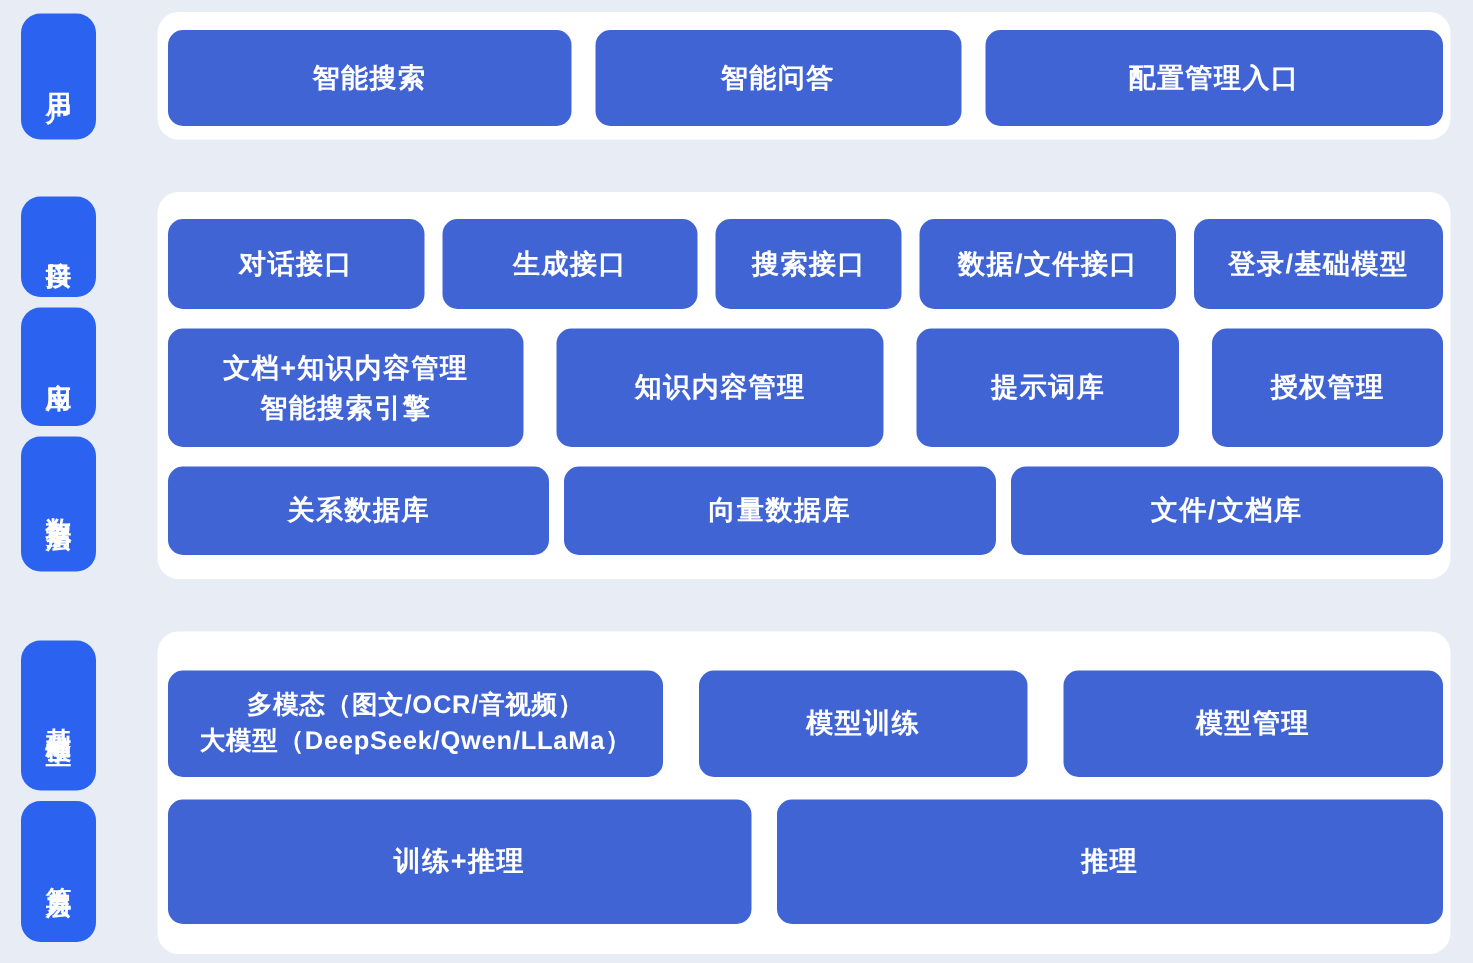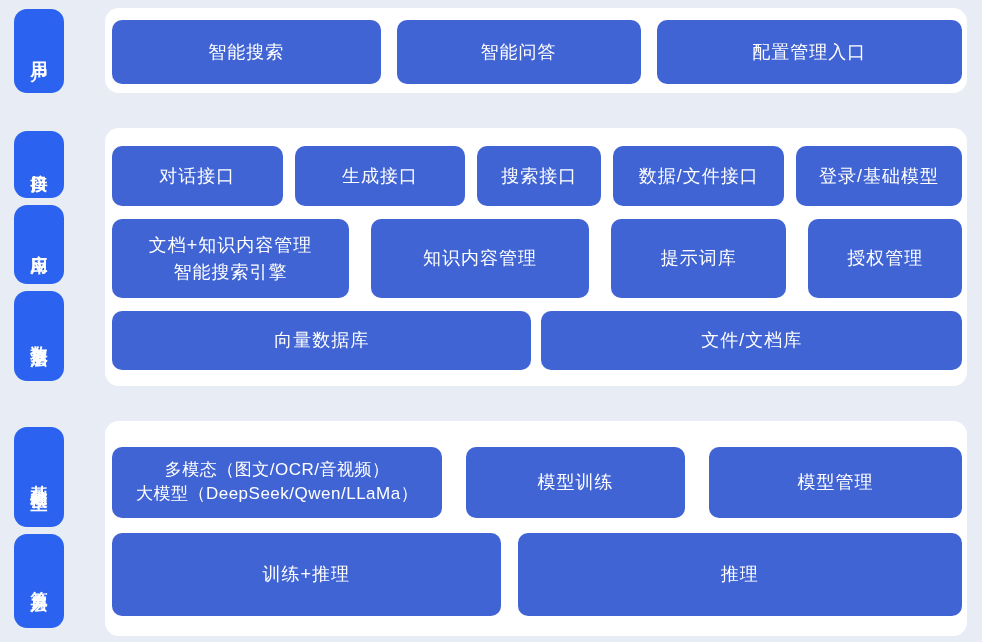--- a/index.html
+++ b/index.html
@@ -48,21 +48,21 @@
   .row { display: flex; min-height: 0; }
   .panel-2 .row { margin-bottom: 13px; }
   .panel-2 .row:last-child { margin-bottom: 0; }
   .panel-3 .row-model { margin-bottom: 15px; }
   .block {
     background: var(--block-blue, #4164d4);
     color: var(--text-white, #ffffff);
     border-radius: 10px;
     display: flex; align-items: center; justify-content: center;
     text-align: center;
-    font-size: 18px; font-weight: 400; letter-spacing: 1px;
+    font-size: 18px; font-weight: 700; letter-spacing: 1px;
     white-space: pre-line;
     line-height: 1.45;
     min-width: 0;
     box-sizing: border-box;
     padding: 18px 6px;
   }
   .block.small-text { font-size: 17px; letter-spacing: 0.5px; }
 </style>
 </head>
 <body>
@@ -97,20 +97,21 @@
         <div class="block" style="flex:165">登录/基础模型</div>
       </div>
       <div class="row" style="flex:76; gap:22px">
         <div class="block" style="flex:251">文档+知识内容管理
 智能搜索引擎</div>
         <div class="block" style="flex:230">知识内容管理</div>
         <div class="block" style="flex:182">提示词库</div>
         <div class="block" style="flex:158">授权管理</div>
       </div>
       <div class="row" style="flex:57; gap:10px">
+        <div class="block" style="flex:255">关系数据库</div>
         <div class="block" style="flex:290">向量数据库</div>
         <div class="block" style="flex:291">文件/文档库</div>
       </div>
     </div>
   </section>
 
   <section class="band band-3">
     <div class="tab-col tab-col-3">
       <div class="layer-tab" style="flex:103">基础模型</div>
       <div class="layer-tab" style="flex:96">算力层</div>

